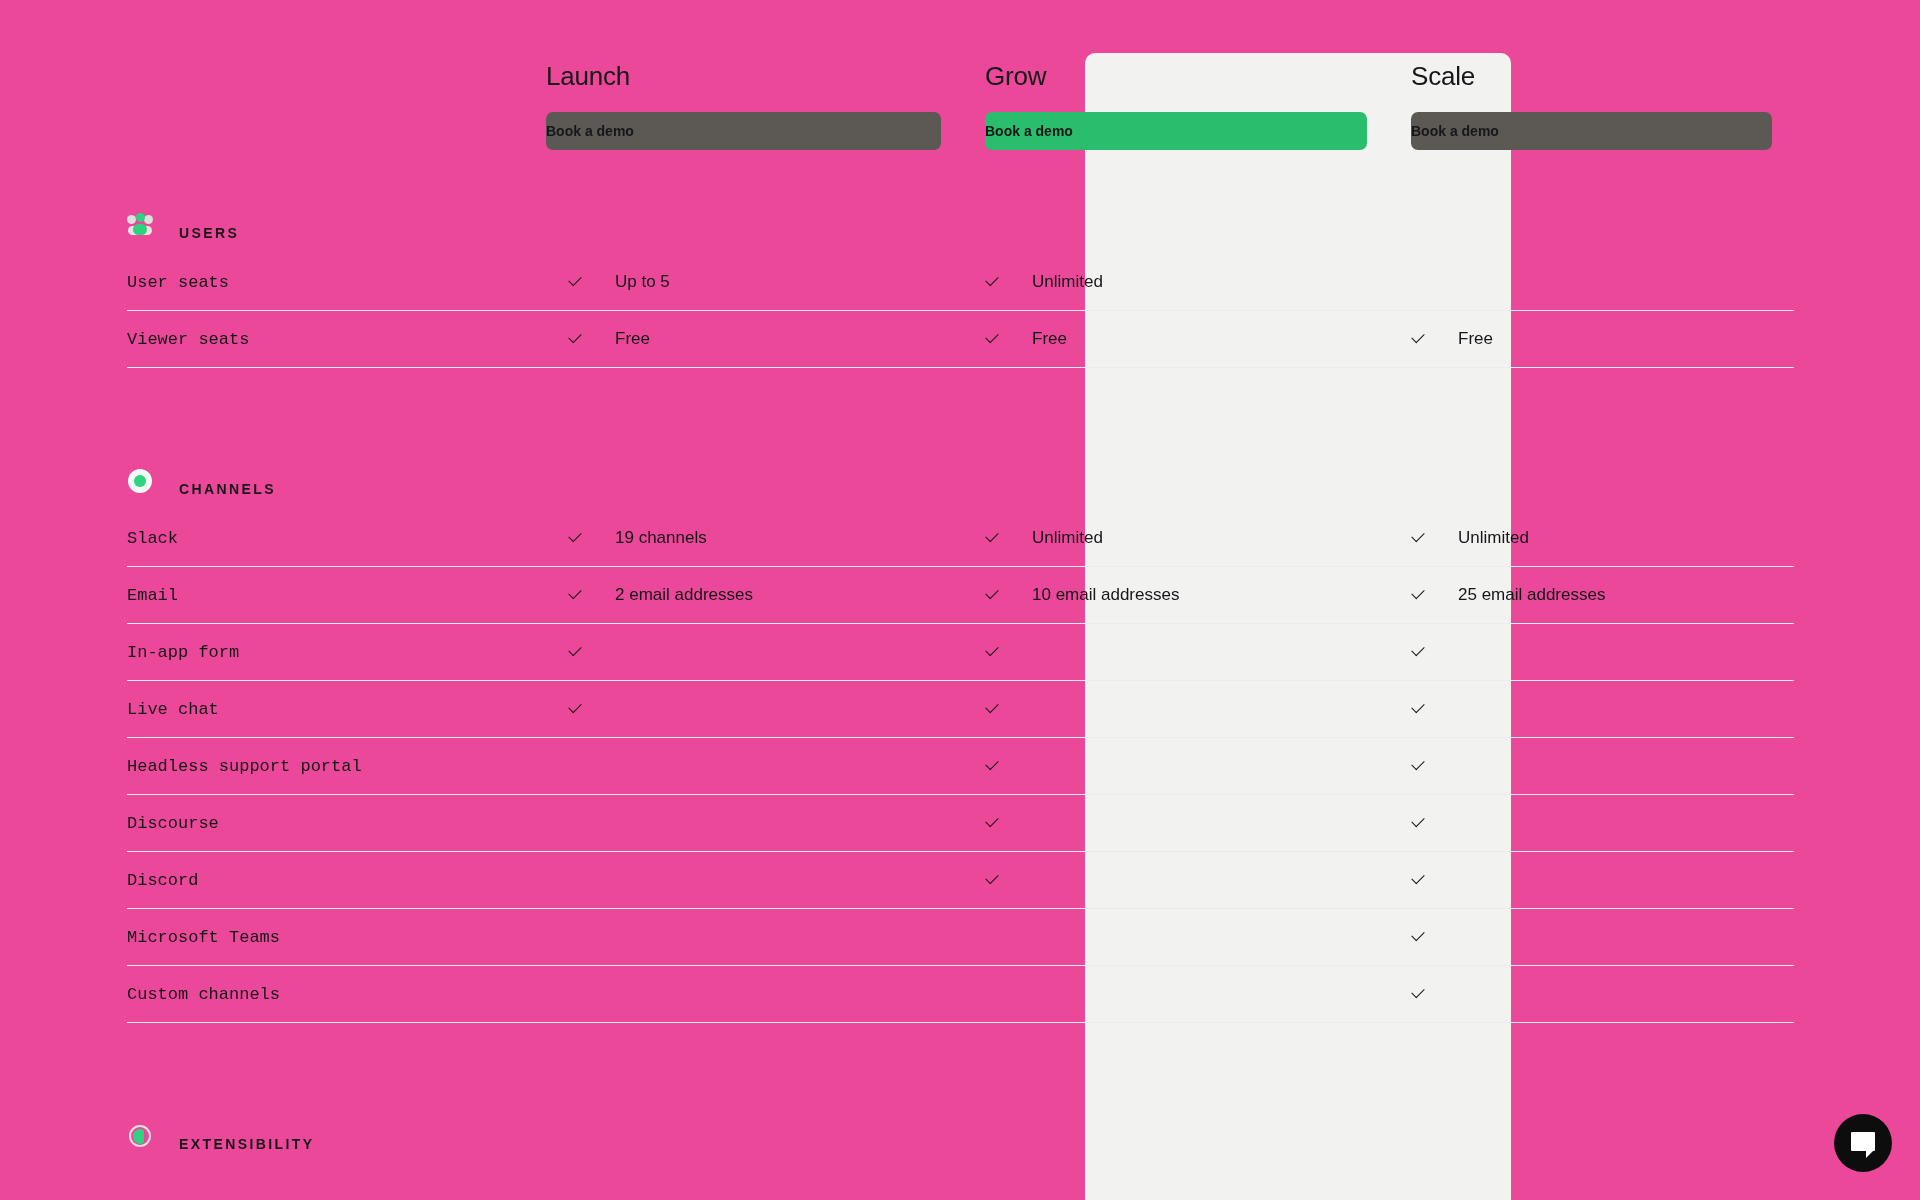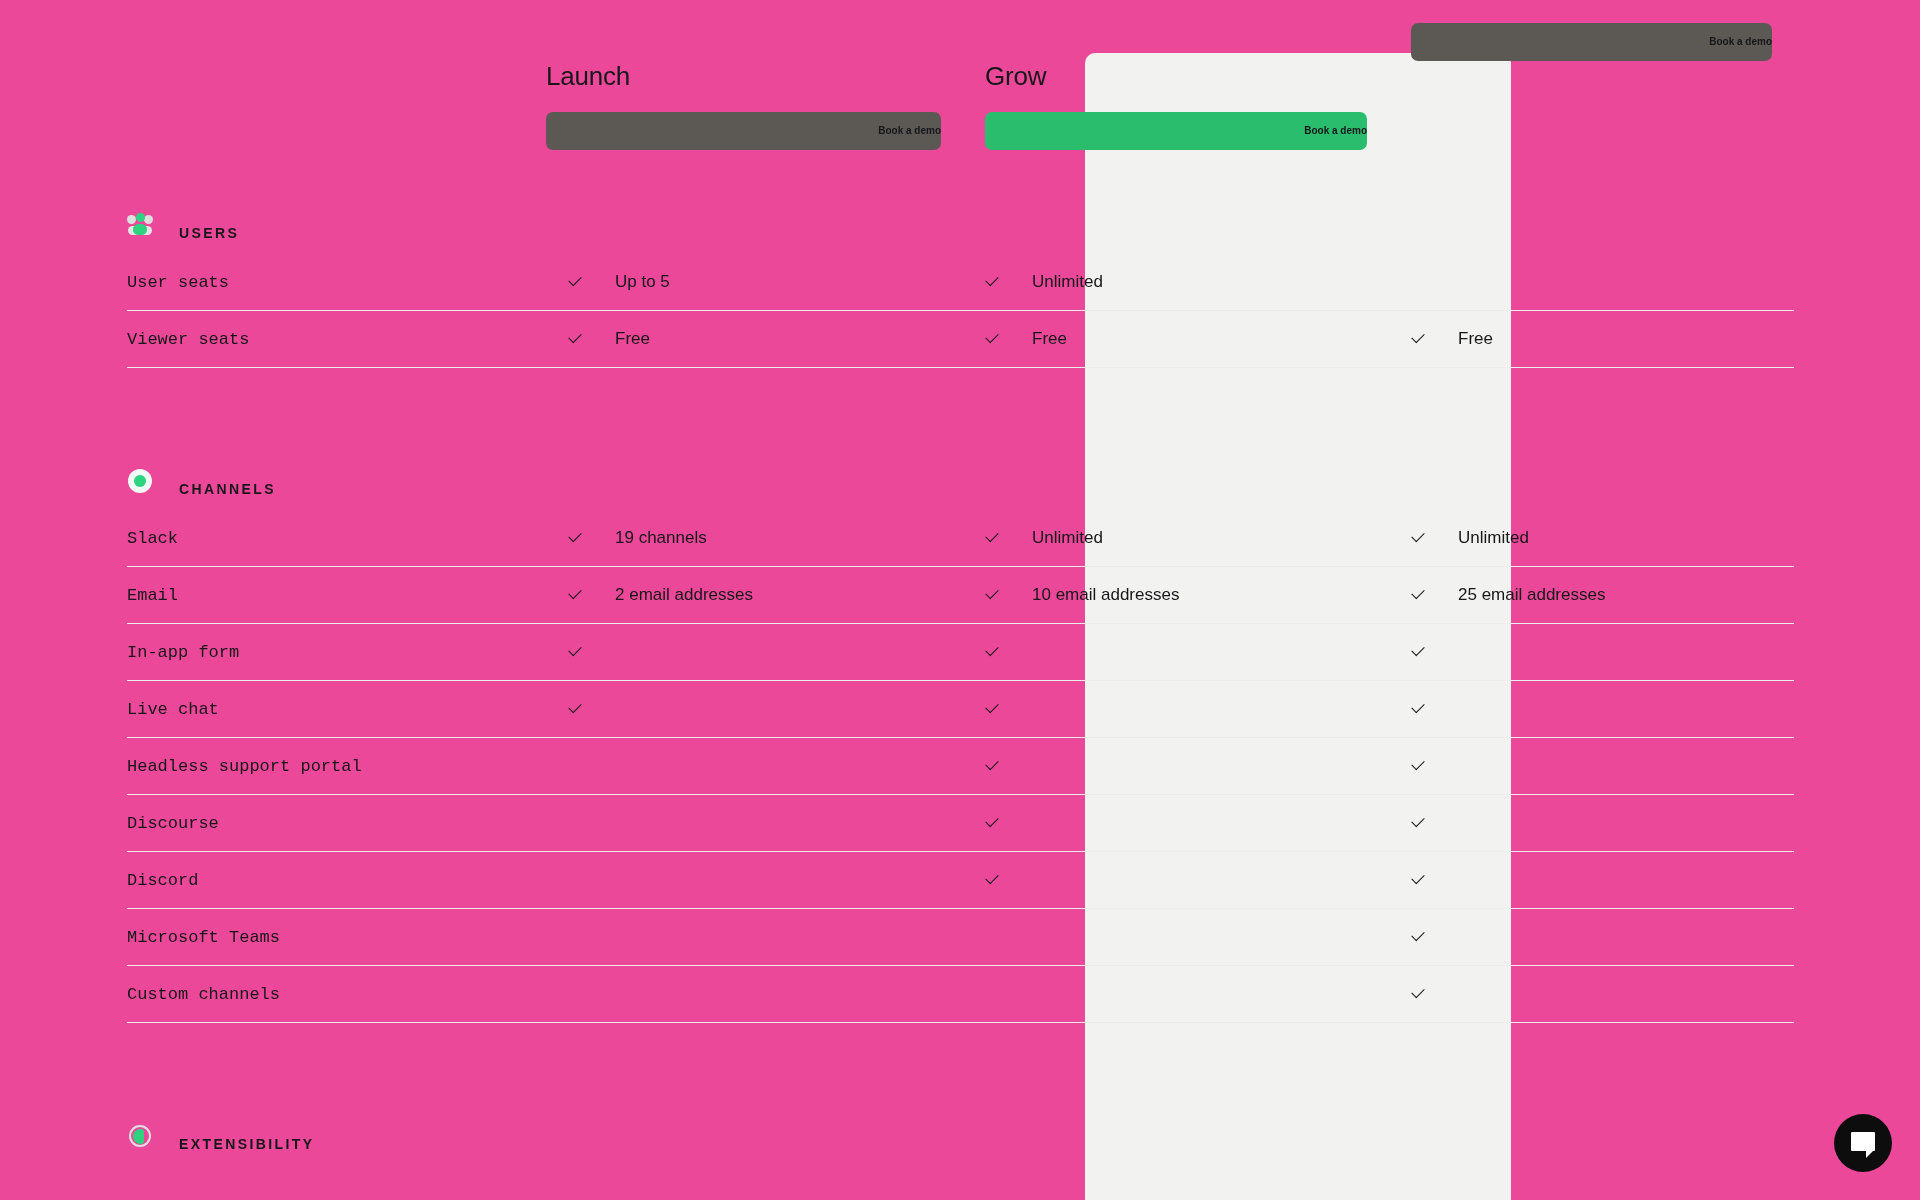--- a/index.html
+++ b/index.html
@@ -67,25 +67,25 @@
     line-height: 1;
     padding-top: 63px;
   }
 
   .demo-btn {
     display: block;
     width: 100%;
     margin-top: 23px;
     height: 38px;
     line-height: 38px;
-    text-align: right;
+    text-align: left;
     border: none;
     border-radius: 7px;
     font-family: "Liberation Sans", sans-serif;
-    font-size: 10px;
+    font-size: 14px;
     font-weight: 700;
     color: #17171a;
     cursor: pointer;
   }
   .demo-btn.neutral { background: #5c5955; }
   .demo-btn.accent  { background: #2bbd6e; }
 
   
   .section-row {
     height: 94px;
@@ -237,20 +237,21 @@
           <div></div>
           <div class="plan-head first">
             <div class="plan-title">Launch</div>
             <button class="demo-btn neutral">Book a demo</button>
           </div>
           <div class="plan-head">
             <div class="plan-title">Grow</div>
             <button class="demo-btn accent">Book a demo</button>
           </div>
           <div class="plan-head">
+            <div class="plan-title">Scale</div>
             <button class="demo-btn neutral">Book a demo</button>
           </div>
         </div>
         <div class="grid-row section-row">
           <div class="section-head">
             <span class="sec-icon icon-users">
               <span class="u-side l"></span>
               <span class="u-side r"></span>
               <span class="u-shoulder"></span>
               <span class="u-body"></span>

